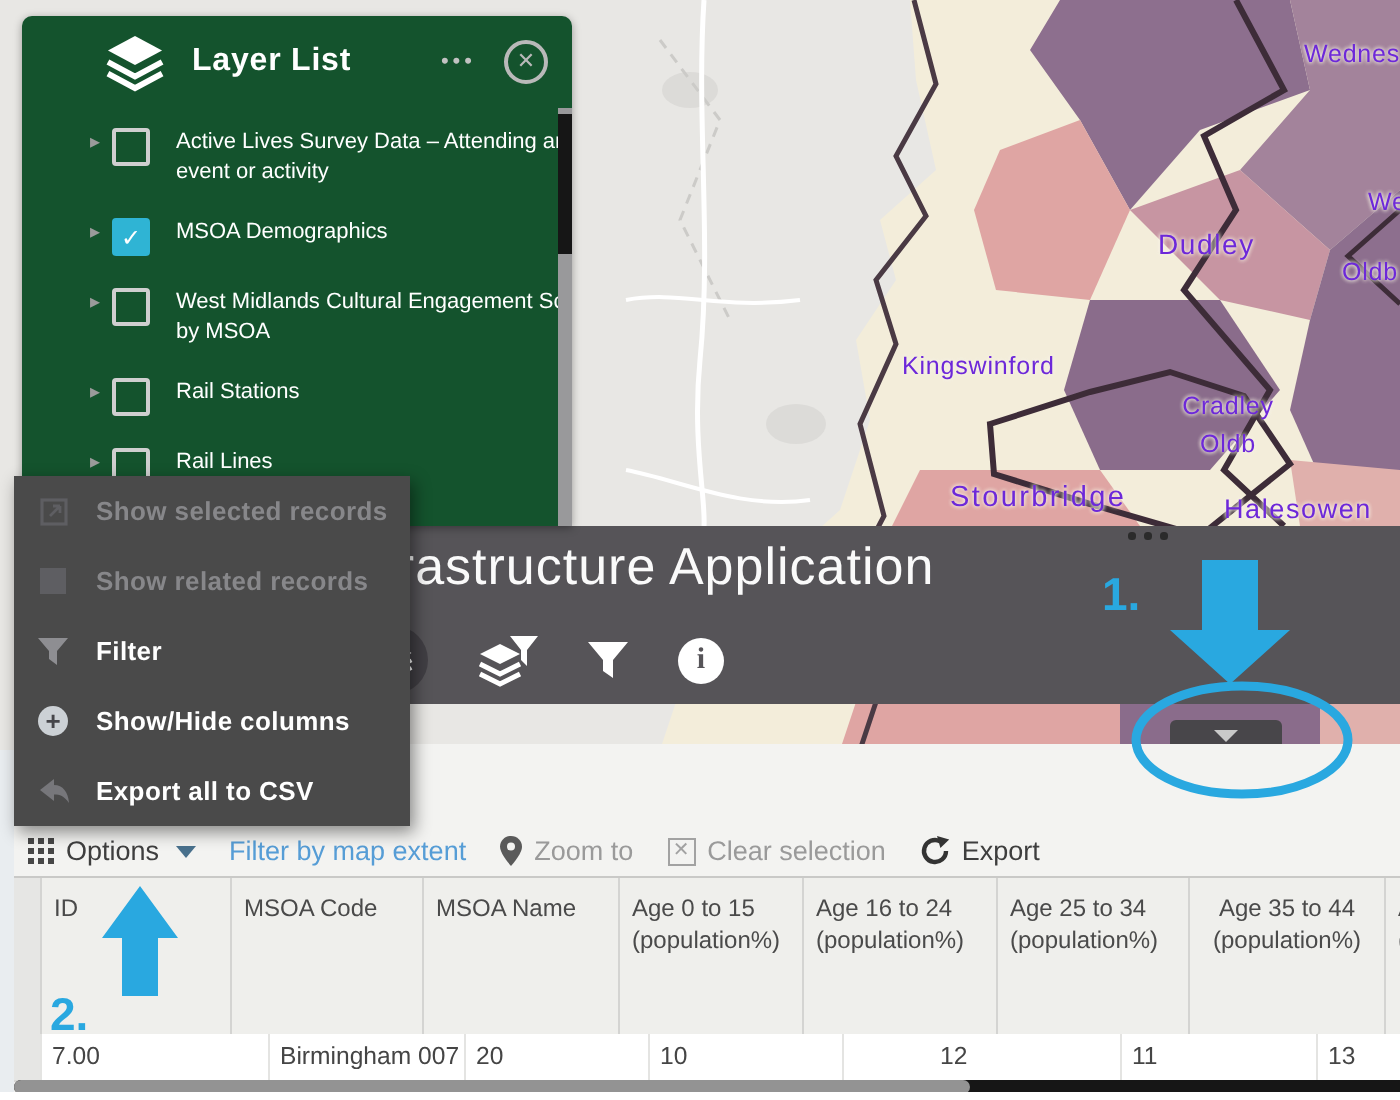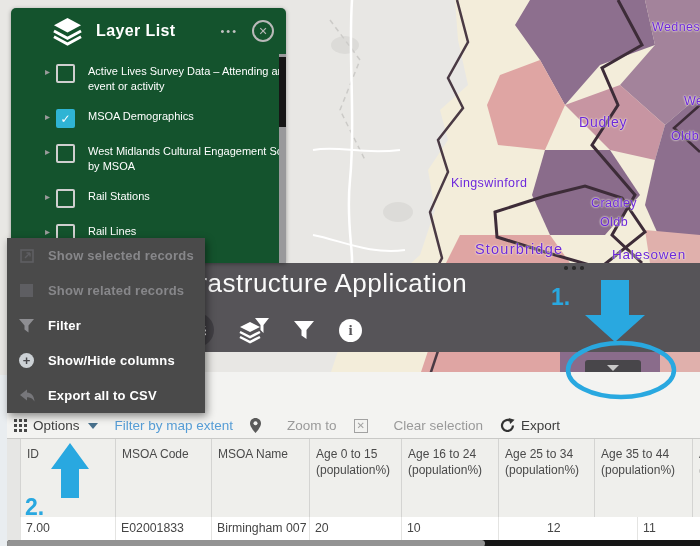--- a/index.html
+++ b/index.html
@@ -55,21 +55,21 @@
     border-radius:3px;z-index:8;display:flex;flex-direction:column;align-items:center;}
   .tab-chevron{width:0;height:0;border-left:6px solid transparent;border-right:6px solid transparent;
     border-top:6px solid #c9c9c9;margin-top:5px;}
   .tab-line{width:26px;height:2.5px;background:#fff;margin-top:4px;border-radius:1px;}
   
   .table-panel{position:absolute;left:7px;top:372px;width:693px;height:175px;background:#f3f3f1;z-index:9;overflow:hidden;}
   .table-toolbar{position:absolute;left:0;top:34px;right:0;height:25px;display:flex;align-items:flex-start;padding-left:7px;font-size:13.5px;margin-top:12px;}
   .tb-item{display:flex;align-items:center;margin-right:17px;white-space:nowrap;}
   .tb-dark{color:#3e3e3e;}
   .tb-blue{color:#569dd6;}
-  .tb-gray{color:#9a9a9a;gap:20px;}
+  .tb-gray{color:#9a9a9a;}
   .tb-ic{margin-right:6px;display:flex;align-items:center;}
   .caret{width:0;height:0;border-left:5px solid transparent;border-right:5px solid transparent;
     border-top:6px solid #48708c;margin-left:8px;}
   .clear-box{width:12px;height:12px;border:1.5px solid #a2a2a2;color:#a2a2a2;font-size:10px;font-weight:700;
     display:flex;align-items:center;justify-content:center;line-height:1;}
   .grid-row{position:absolute;left:0;right:0;display:flex;}
   .thead{top:66px;height:79px;background:#efefec;border-top:1px solid #c9c9c7;border-bottom:4px solid #4c1d95;}
   .th{box-sizing:border-box;border-right:1px solid #d4d4d2;padding:7px 6px 0 6px;
     color:#4a4a4a;font-size:12px;line-height:1.35;overflow:hidden;}
   .trow{top:145px;height:23px;background:#fff;border-bottom:1px solid #d8d8d6;}
@@ -225,28 +225,27 @@
   </div>
 
   <div class="grid-row thead">
     <div class="th sel-col" style="width:14px;flex:none;"></div>
     <div class="th" style="width:95px;flex:none;">ID</div>
     <div class="th" style="width:96px;flex:none;">MSOA Code</div>
     <div class="th" style="width:98px;flex:none;">MSOA Name</div>
     <div class="th" style="width:92px;flex:none;">Age 0 to 15 (population%)</div>
     <div class="th" style="width:97px;flex:none;">Age 16 to 24 (population%)</div>
     <div class="th" style="width:96px;flex:none;">Age 25 to 34 (population%)</div>
-    <div class="th" style="width:98px;flex:none;">Age 35 to 44 (population%)</div>
+    <div class="th" style="width:98px;flex:none;text-align:center;">Age 35 to 44 (population%)</div>
     <div class="th" style="width:95px;flex:none;">Age 45 to 54 (population%)</div>
   </div>
 
   <div class="grid-row trow">
     <div class="td sel-col" style="width:14px;flex:none;"></div>
-    <div class="td" style="width:95px;flex:none;">7.00</div>
-    <div class="td" style="width:96px;flex:none;">E02001833</div>
+    <div class="td" style="width:114px;flex:none;">7.00</div>
     <div class="td" style="width:98px;flex:none;">Birmingham 007</div>
     <div class="td" style="width:92px;flex:none;">20</div>
     <div class="td" style="width:97px;flex:none;">10</div>
     <div class="td" style="width:96px;flex:none;margin-left:43px;">12</div>
     <div class="td" style="width:98px;flex:none;">11</div>
     <div class="td" style="width:95px;flex:none;">13</div>
   </div>
 
   <div class="hscroll">
     <div class="hthumb"></div>

